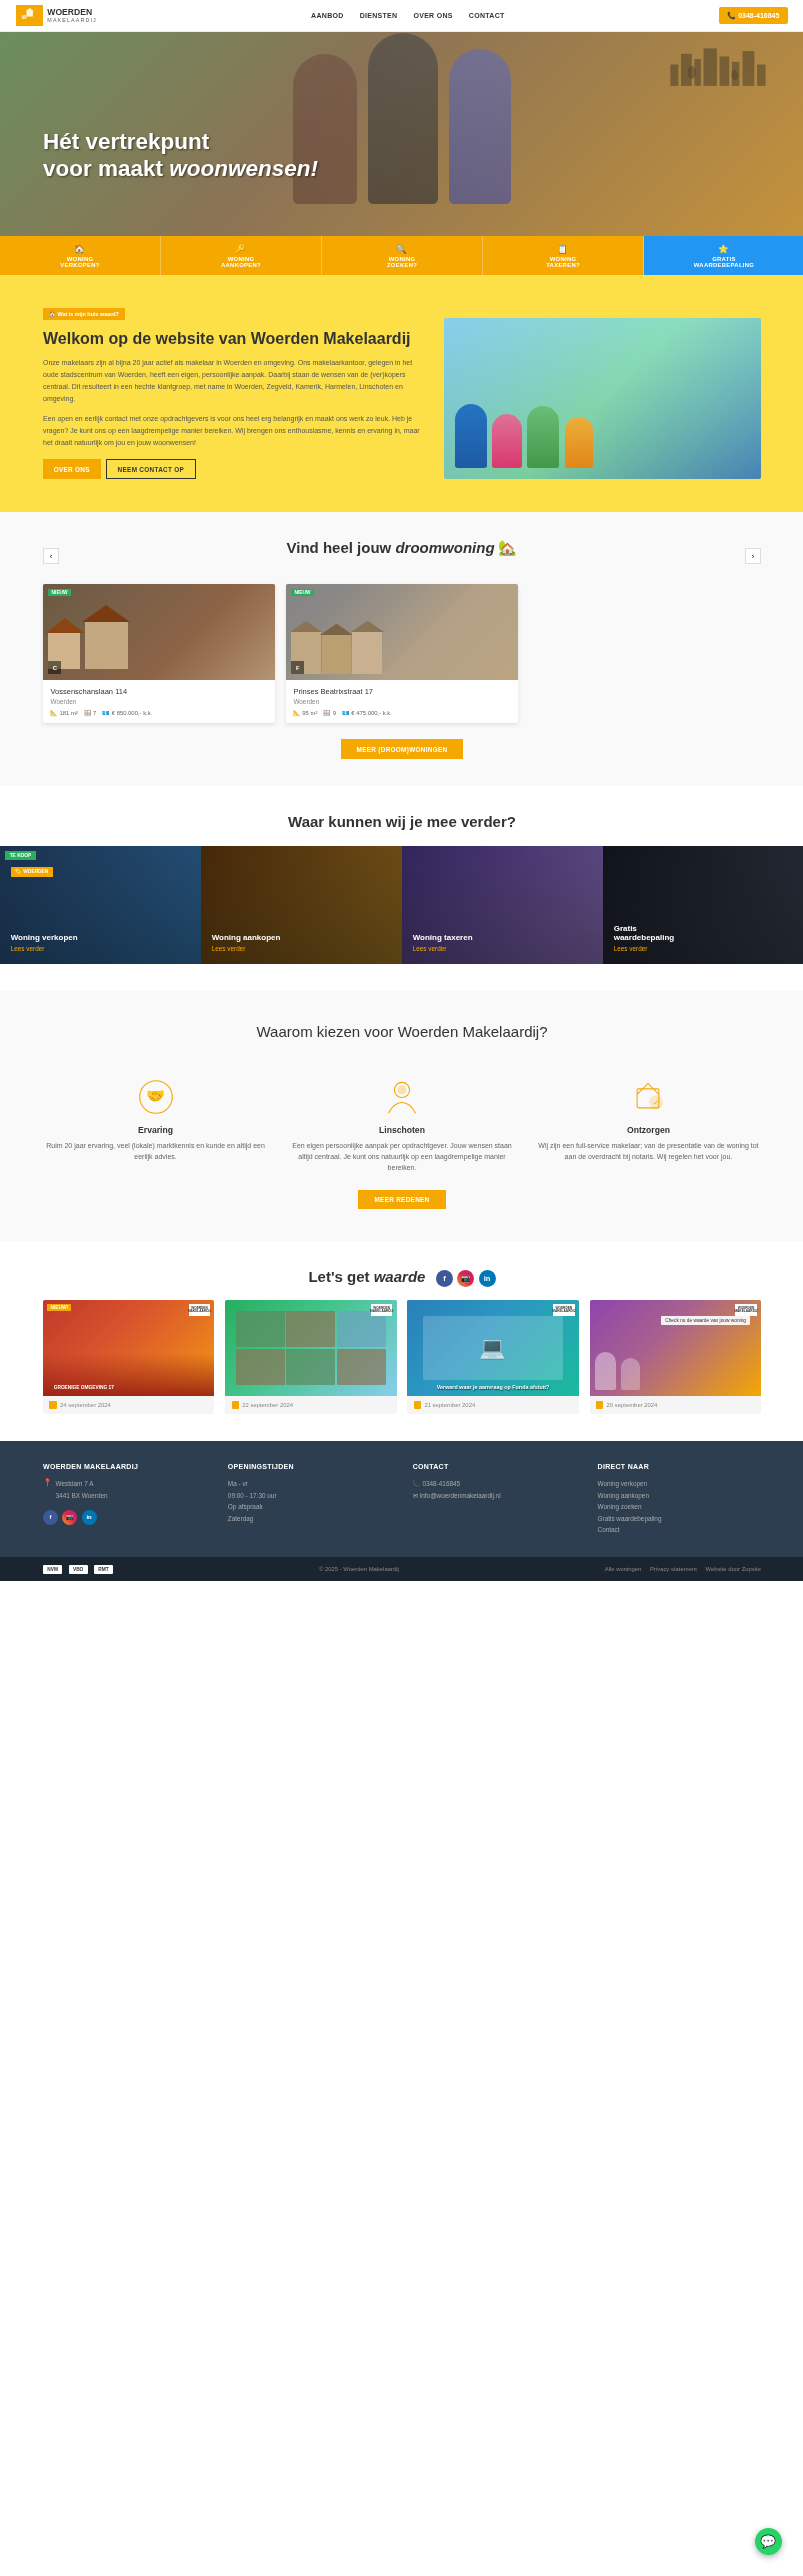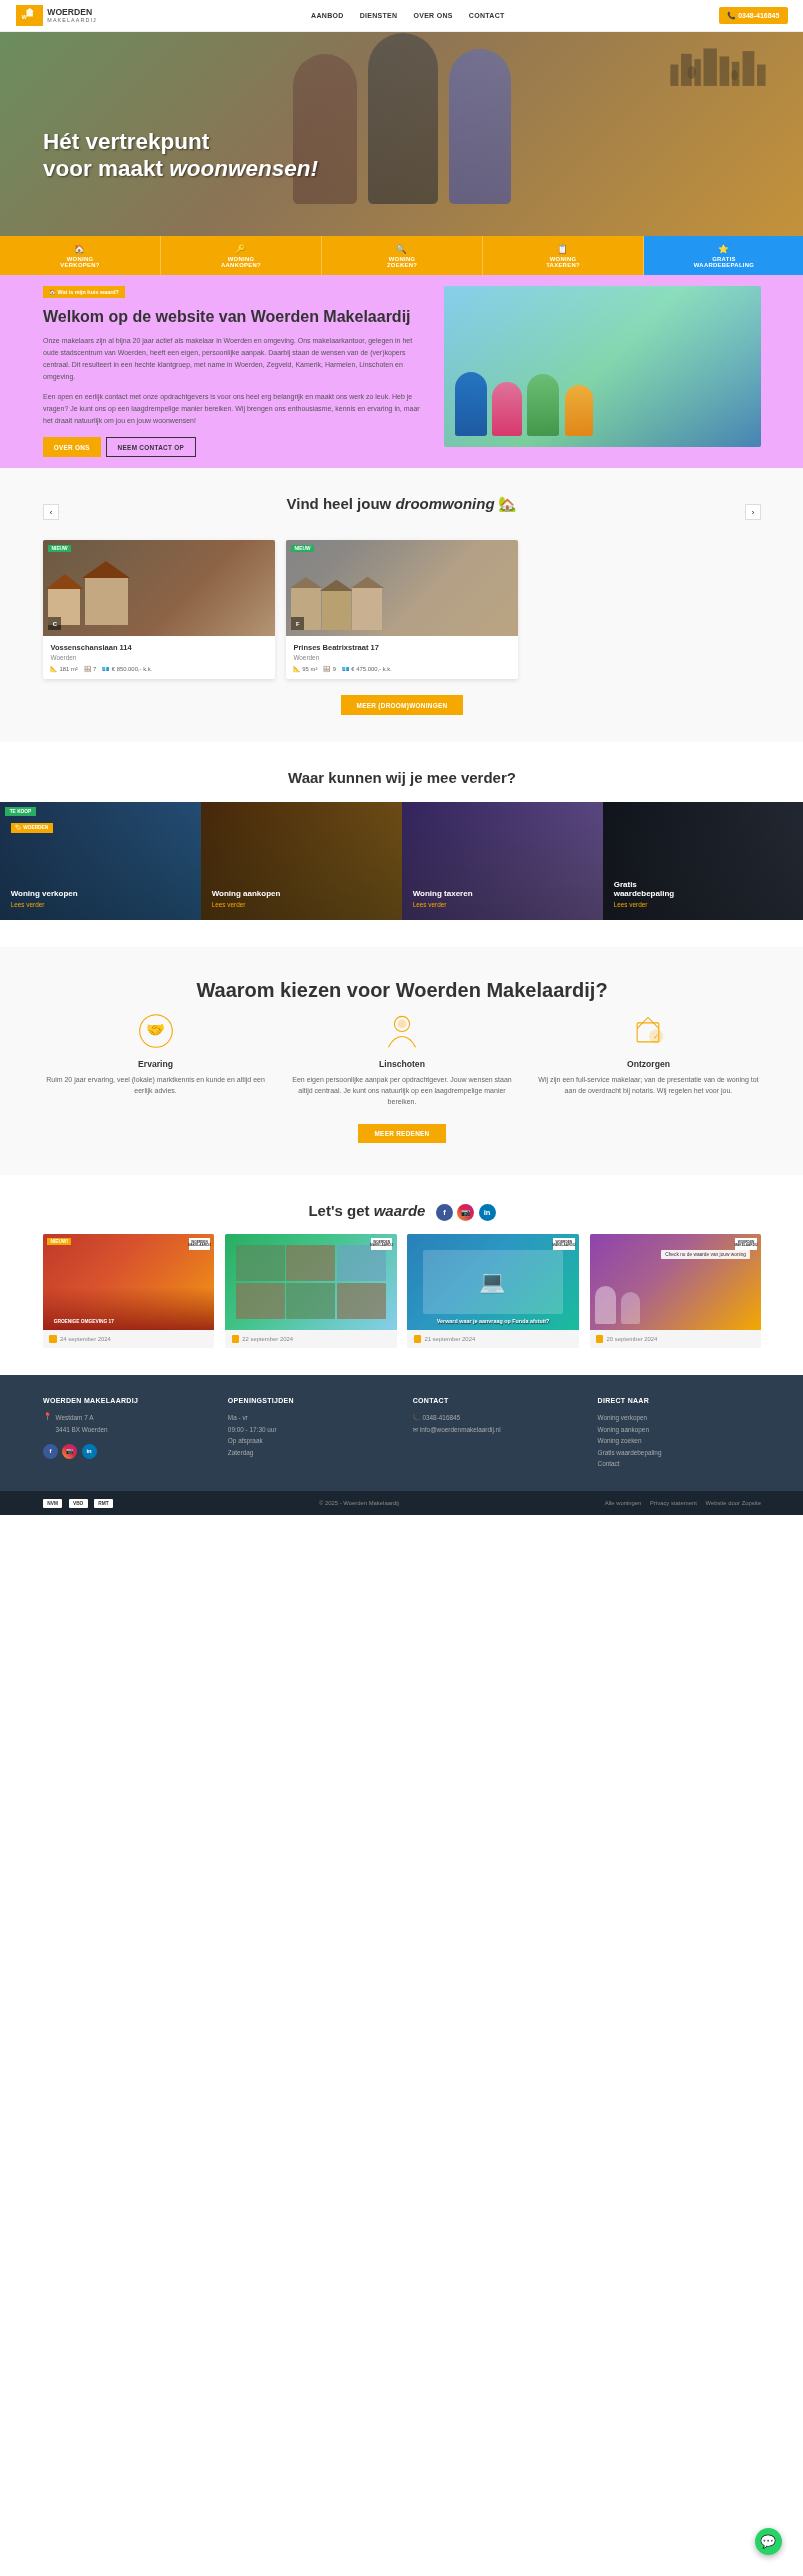--- a/index.html
+++ b/index.html
@@ -24,21 +24,21 @@
     .hero-text h1 em { font-style: italic; color: #fff; }
     .hero-skyline { position: absolute; top: 10.7px; right: 32px; opacity: 0.6; }
 
     
     .quick-actions { display: flex; background: #f5a800; }
     .quick-action { flex: 1; padding: 7.5px 5.4px; text-align: center; color: #fff; font-size: 5.9px; font-weight: bold; text-transform: uppercase; letter-spacing: 0.3px; cursor: pointer; border-right: 0.5px solid rgba(255,255,255,0.3); }
     .quick-action:last-child { border-right: none; background: #2196f3; }
     .quick-action .qa-icon { font-size: 8.6px; display: block; margin-bottom: 2.1px; }
 
     
-    .intro-section { display: flex; padding: 11px 43px; gap: 21.4px; align-items: flex-start; background: #f0abfc; }
+    .intro-section { display: flex; padding: 33px 43px; gap: 21.4px; align-items: flex-end; background: #fde047; }
     .intro-content { flex: 1.2; }
     .intro-content h2 { font-size: 16px; font-weight: 900; color: #333; line-height: 1.2; margin-bottom: 8.6px; }
     .intro-content p { font-size: 7px; color: #555; line-height: 1.7; margin-bottom: 8.6px; }
     .intro-buttons { display: flex; gap: 5.4px; margin-top: 10.7px; }
     .btn-orange { background: #f5a800; color: #fff; padding: 5.4px 10.7px; border: none; cursor: pointer; font-weight: bold; font-size: 6.4px; text-transform: uppercase; letter-spacing: 0.3px; }
     .btn-outline { background: transparent; color: #333; padding: 5.4px 10.7px; border: 1.1px solid #333; cursor: pointer; font-weight: bold; font-size: 6.4px; text-transform: uppercase; letter-spacing: 0.3px; }
     .intro-image { flex: 1; height: 161px; background: linear-gradient(135deg, #87CEEB 0%, #90EE90 50%, #4682B4 100%); border-radius: 2.1px; position: relative; overflow: hidden; }
     .intro-image-overlay { position: absolute; bottom: 0; left: 0; right: 0; top: 0; background: linear-gradient(to bottom, rgba(135,206,235,0.5), rgba(70,130,180,0.3)); }
 
     
@@ -50,21 +50,21 @@
     .properties-grid { display: grid; grid-template-columns: repeat(3, 1fr); gap: 10.7px; }
     .property-card { background: #fff; border-radius: 2.1px; overflow: hidden; box-shadow: 0 1.1px 4.3px rgba(0,0,0,0.1); }
     .property-image { height: 96px; position: relative; }
     .property-image.img1 { background: linear-gradient(135deg, #8B7355 20%, #A0522D 60%, #D2B48C 100%); }
     .property-image.img2 { background: linear-gradient(135deg, #556B2F 20%, #8FBC8F 60%, #C0C0C0 100%); }
     .property-image.img3 { background: linear-gradient(135deg, #8B8B8B 20%, #D2B48C 60%, #C0A882 100%); }
     .property-badge { position: absolute; top: 5.4px; left: 5.4px; background: #f5a800; color: #fff; font-size: 4.8px; font-weight: bold; padding: 1.1px 3.2px; text-transform: uppercase; }
     .property-badge-new { background: #27ae60; }
     .property-letter { position: absolute; bottom: 5.4px; left: 5.4px; background: rgba(0,0,0,0.5); color: #fff; width: 13px; height: 13px; display: flex; align-items: center; justify-content: center; font-size: 5.9px; font-weight: bold; }
     .property-info { padding: 7.5px; }
-    .property-name { font-weight: bold; font-size: 7.5px; margin-bottom: 2.1px; }
+    .property-name { font-weight: normal; font-size: 7.5px; margin-bottom: 2.1px; }
     .property-location { font-size: 6.4px; color: #888; margin-bottom: 4.3px; }
     .property-meta { display: flex; gap: 6.4px; font-size: 5.9px; color: #666; }
     .property-meta span { display: flex; align-items: center; gap: 1.6px; }
     .more-btn { display: flex; justify-content: center; margin-top: 16px; }
     .btn-more { background: #f5a800; color: #fff; padding: 6.4px 16px; border: none; cursor: pointer; font-weight: bold; font-size: 6.4px; text-transform: uppercase; letter-spacing: 0.3px; }
 
     
     .services-section { padding: 27px 0; background: #fff; }
     .services-section h2 { text-align: center; font-size: 15px; font-weight: 700; margin-bottom: 16px; color: #333; }
     .services-grid { display: grid; grid-template-columns: repeat(4, 1fr); gap: 0; }
@@ -73,21 +73,21 @@
     .service-card-bg.sc1 { background: linear-gradient(rgba(0,0,0,0.4), rgba(0,0,0,0.6)), linear-gradient(135deg, #2C5282 0%, #4299E1 100%); }
     .service-card-bg.sc2 { background: linear-gradient(rgba(0,0,0,0.4), rgba(0,0,0,0.6)), linear-gradient(135deg, #744210 0%, #D69E2E 100%); }
     .service-card-bg.sc3 { background: linear-gradient(rgba(0,0,0,0.4), rgba(0,0,0,0.6)), linear-gradient(135deg, #553C9A 0%, #B794F4 100%); }
     .service-card-bg.sc4 { background: linear-gradient(rgba(0,0,0,0.4), rgba(0,0,0,0.6)), linear-gradient(135deg, #1A202C 0%, #4A5568 100%); }
     .service-content { position: absolute; bottom: 10.7px; left: 10.7px; color: #fff; }
     .service-content h3 { font-size: 8px; font-weight: bold; margin-bottom: 2.1px; }
     .service-content a { color: #f5a800; font-size: 6.4px; text-decoration: none; }
 
     
     .why-section { padding: 32px 43px; background: #f9f9f9; text-align: center; }
-    .why-section h2 { font-size: 20px; font-weight: 700; margin-bottom: 10px; }
+    .why-section h2 { font-size: 15px; font-weight: 400; margin-bottom: 38px; }
     .why-grid { display: grid; grid-template-columns: repeat(3, 1fr); gap: 21.4px; }
     .why-card { text-align: center; }
     .why-icon { width: 38px; height: 38px; margin: 0 auto 8.6px; }
     .why-icon svg { width: 38px; height: 38px; }
     .why-card h3 { font-size: 8.6px; font-weight: bold; margin-bottom: 5.4px; color: #333; }
     .why-card p { font-size: 7px; color: #666; line-height: 1.6; }
     .more-btn-center { display: flex; justify-content: center; margin-top: 16px; }
 
     
     .social-section { padding: 27px 43px; background: #fff; text-align: center; }

